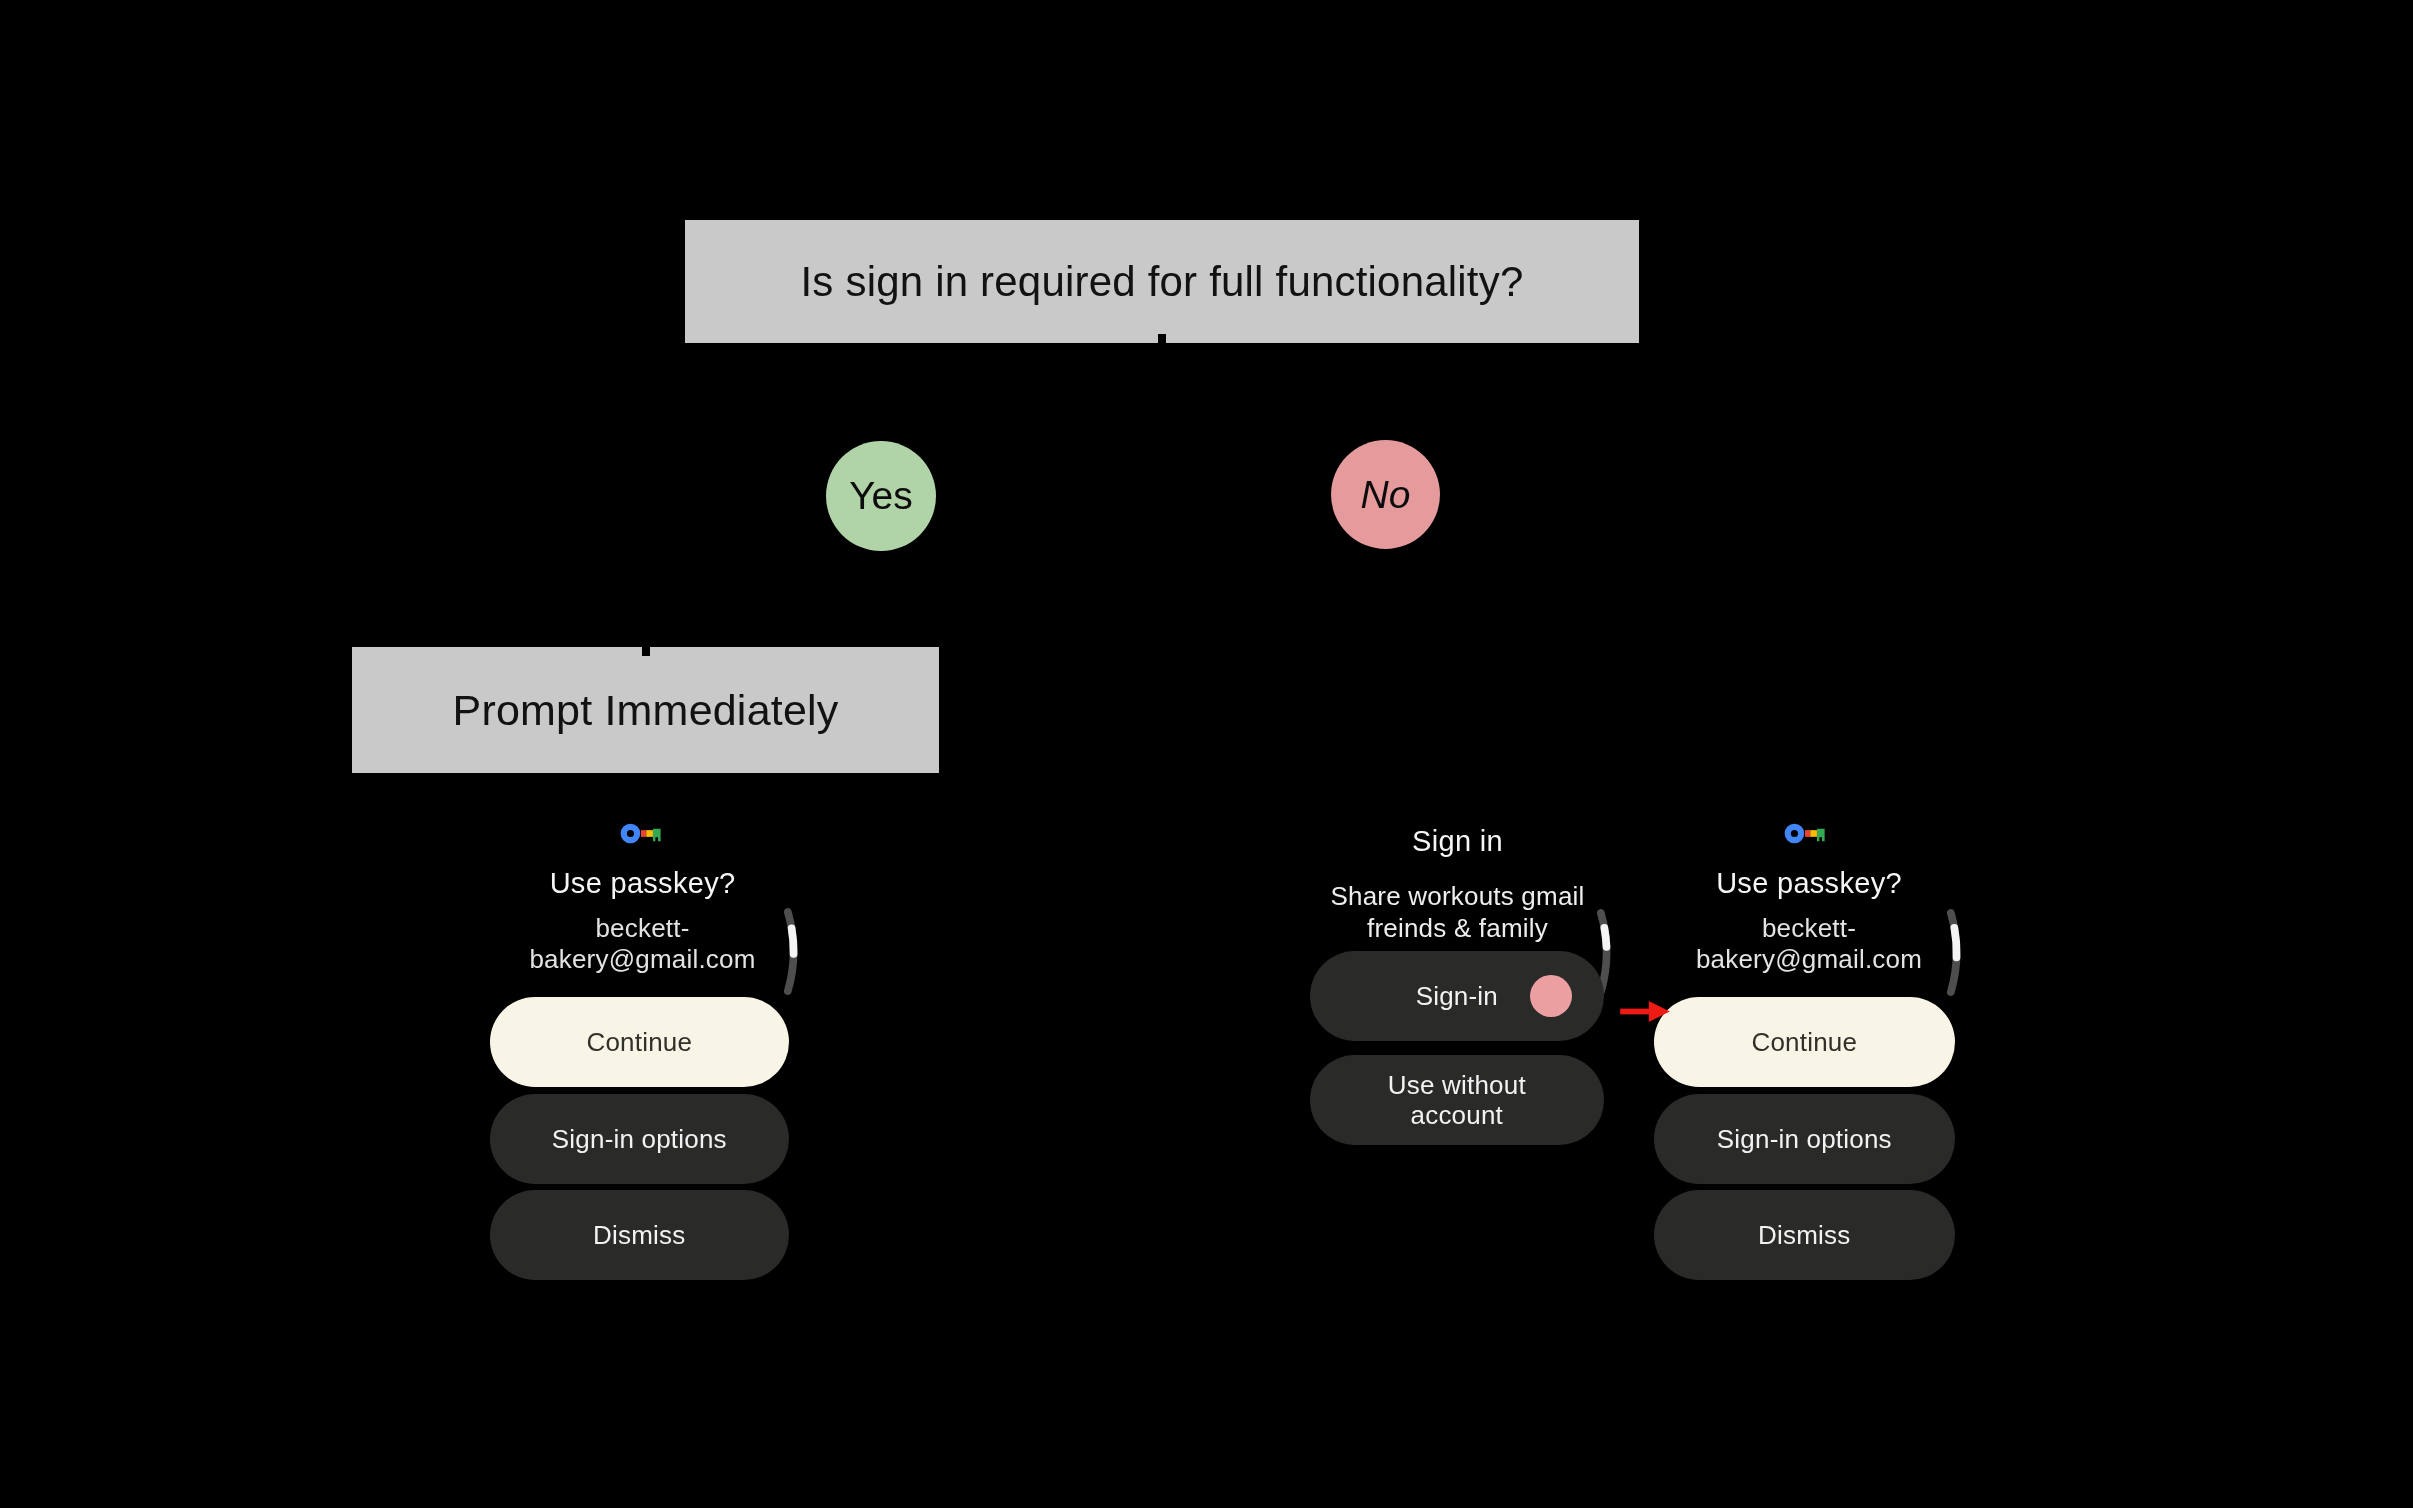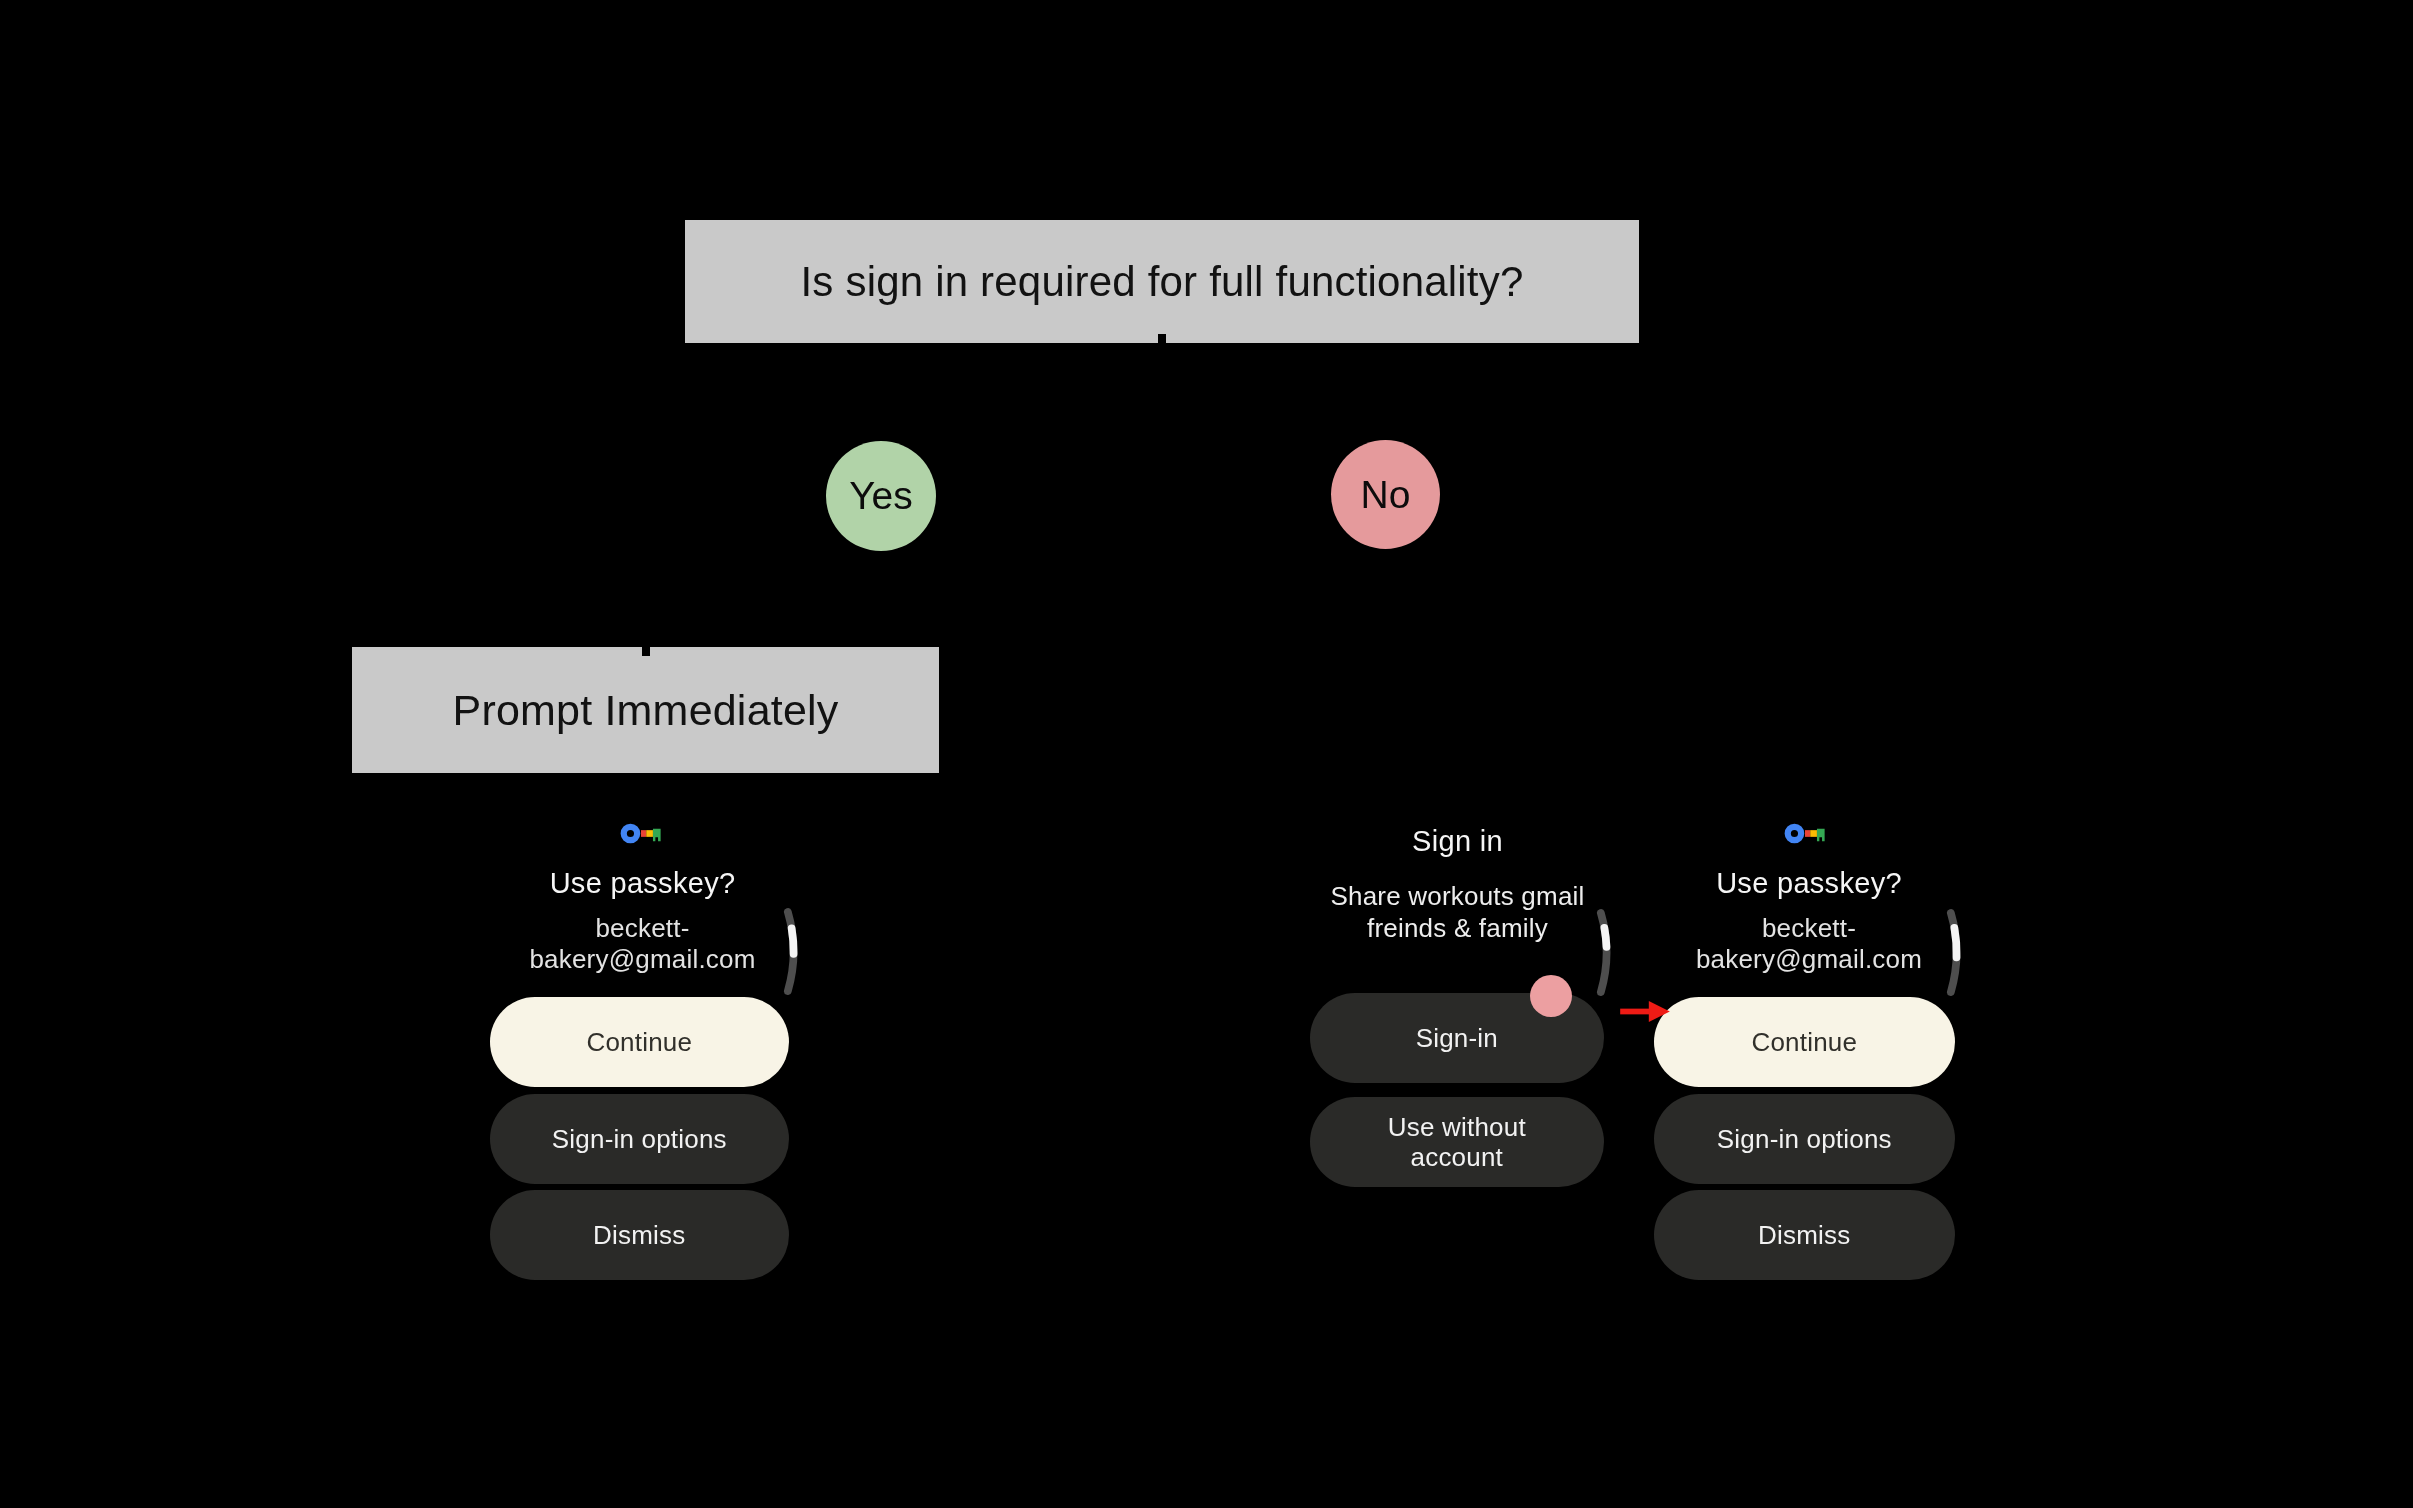--- a/index.html
+++ b/index.html
@@ -21,21 +21,21 @@
   .tick{position:absolute;width:7.7px;height:8.7px;background:#000;}
   .tick-bottom{left:473px;bottom:0;}
   .tick-top-left{left:290px;top:0;}
   .tick-top-right{left:284px;top:0;}
   
   .node{
     position:absolute;border-radius:50%;display:flex;align-items:center;justify-content:center;
     color:#0c0c0c;font-size:39px;
   }
   .node.yes{left:826px;top:441px;width:110px;height:110px;background:#b1d3a8;}
-  .node.no{left:1331px;top:440px;width:109px;height:109px;background:#e59a9c;}
+  .node.no{left:1331px;top:440px;width:109px;height:109px;background:#e59a9c;font-style:italic;}
   
   .screen{position:absolute;top:809px;height:492px;}
   .screen-left{left:483px;width:319px;}
   .screen-mid{left:1303px;width:309px;}
   .screen-right{left:1647px;width:324px;}
   .pk-icon{position:absolute;left:137px;top:12.6px;}
   .w-title{
     position:absolute;left:0;top:58px;width:100%;text-align:center;
     color:#f5f5f5;font-size:29px;font-weight:400;letter-spacing:0.3px;
   }
@@ -53,21 +53,21 @@
   .wbtn{
     position:absolute;left:6.8px;border:none;border-radius:45px;cursor:pointer;
     display:flex;flex-direction:column;align-items:center;justify-content:center;
     font-family:inherit;font-size:26px;font-weight:500;letter-spacing:0.2px;
     background:#2a2a28;color:#f2f2f2;line-height:30px;
   }
   .screen-left .wbtn,.screen-right .wbtn{width:301px;height:90px;}
   .screen-left .wbtn{width:299px;}
   .btn-1{top:188px;} .btn-2{top:285px;} .btn-3{top:381px;}
   .wbtn.cream{background:#f8f4e6;color:#31302b;}
-  .screen-mid .wbtn{width:294px;height:90px;margin-top:42px;}
+  .screen-mid .wbtn{width:294px;height:90px;}
   .screen-mid .btn-signin{top:142px;}
   .screen-mid .btn-usewithout{top:246px;height:90px;}
   .tap-dot{
     position:absolute;left:227px;top:166px;width:42px;height:42px;border-radius:50%;
     background:#ec9fa1;pointer-events:none;
   }
   .arrow{position:absolute;left:1620px;top:1001px;z-index:6;}
 </style>
 </head>
 <body>

